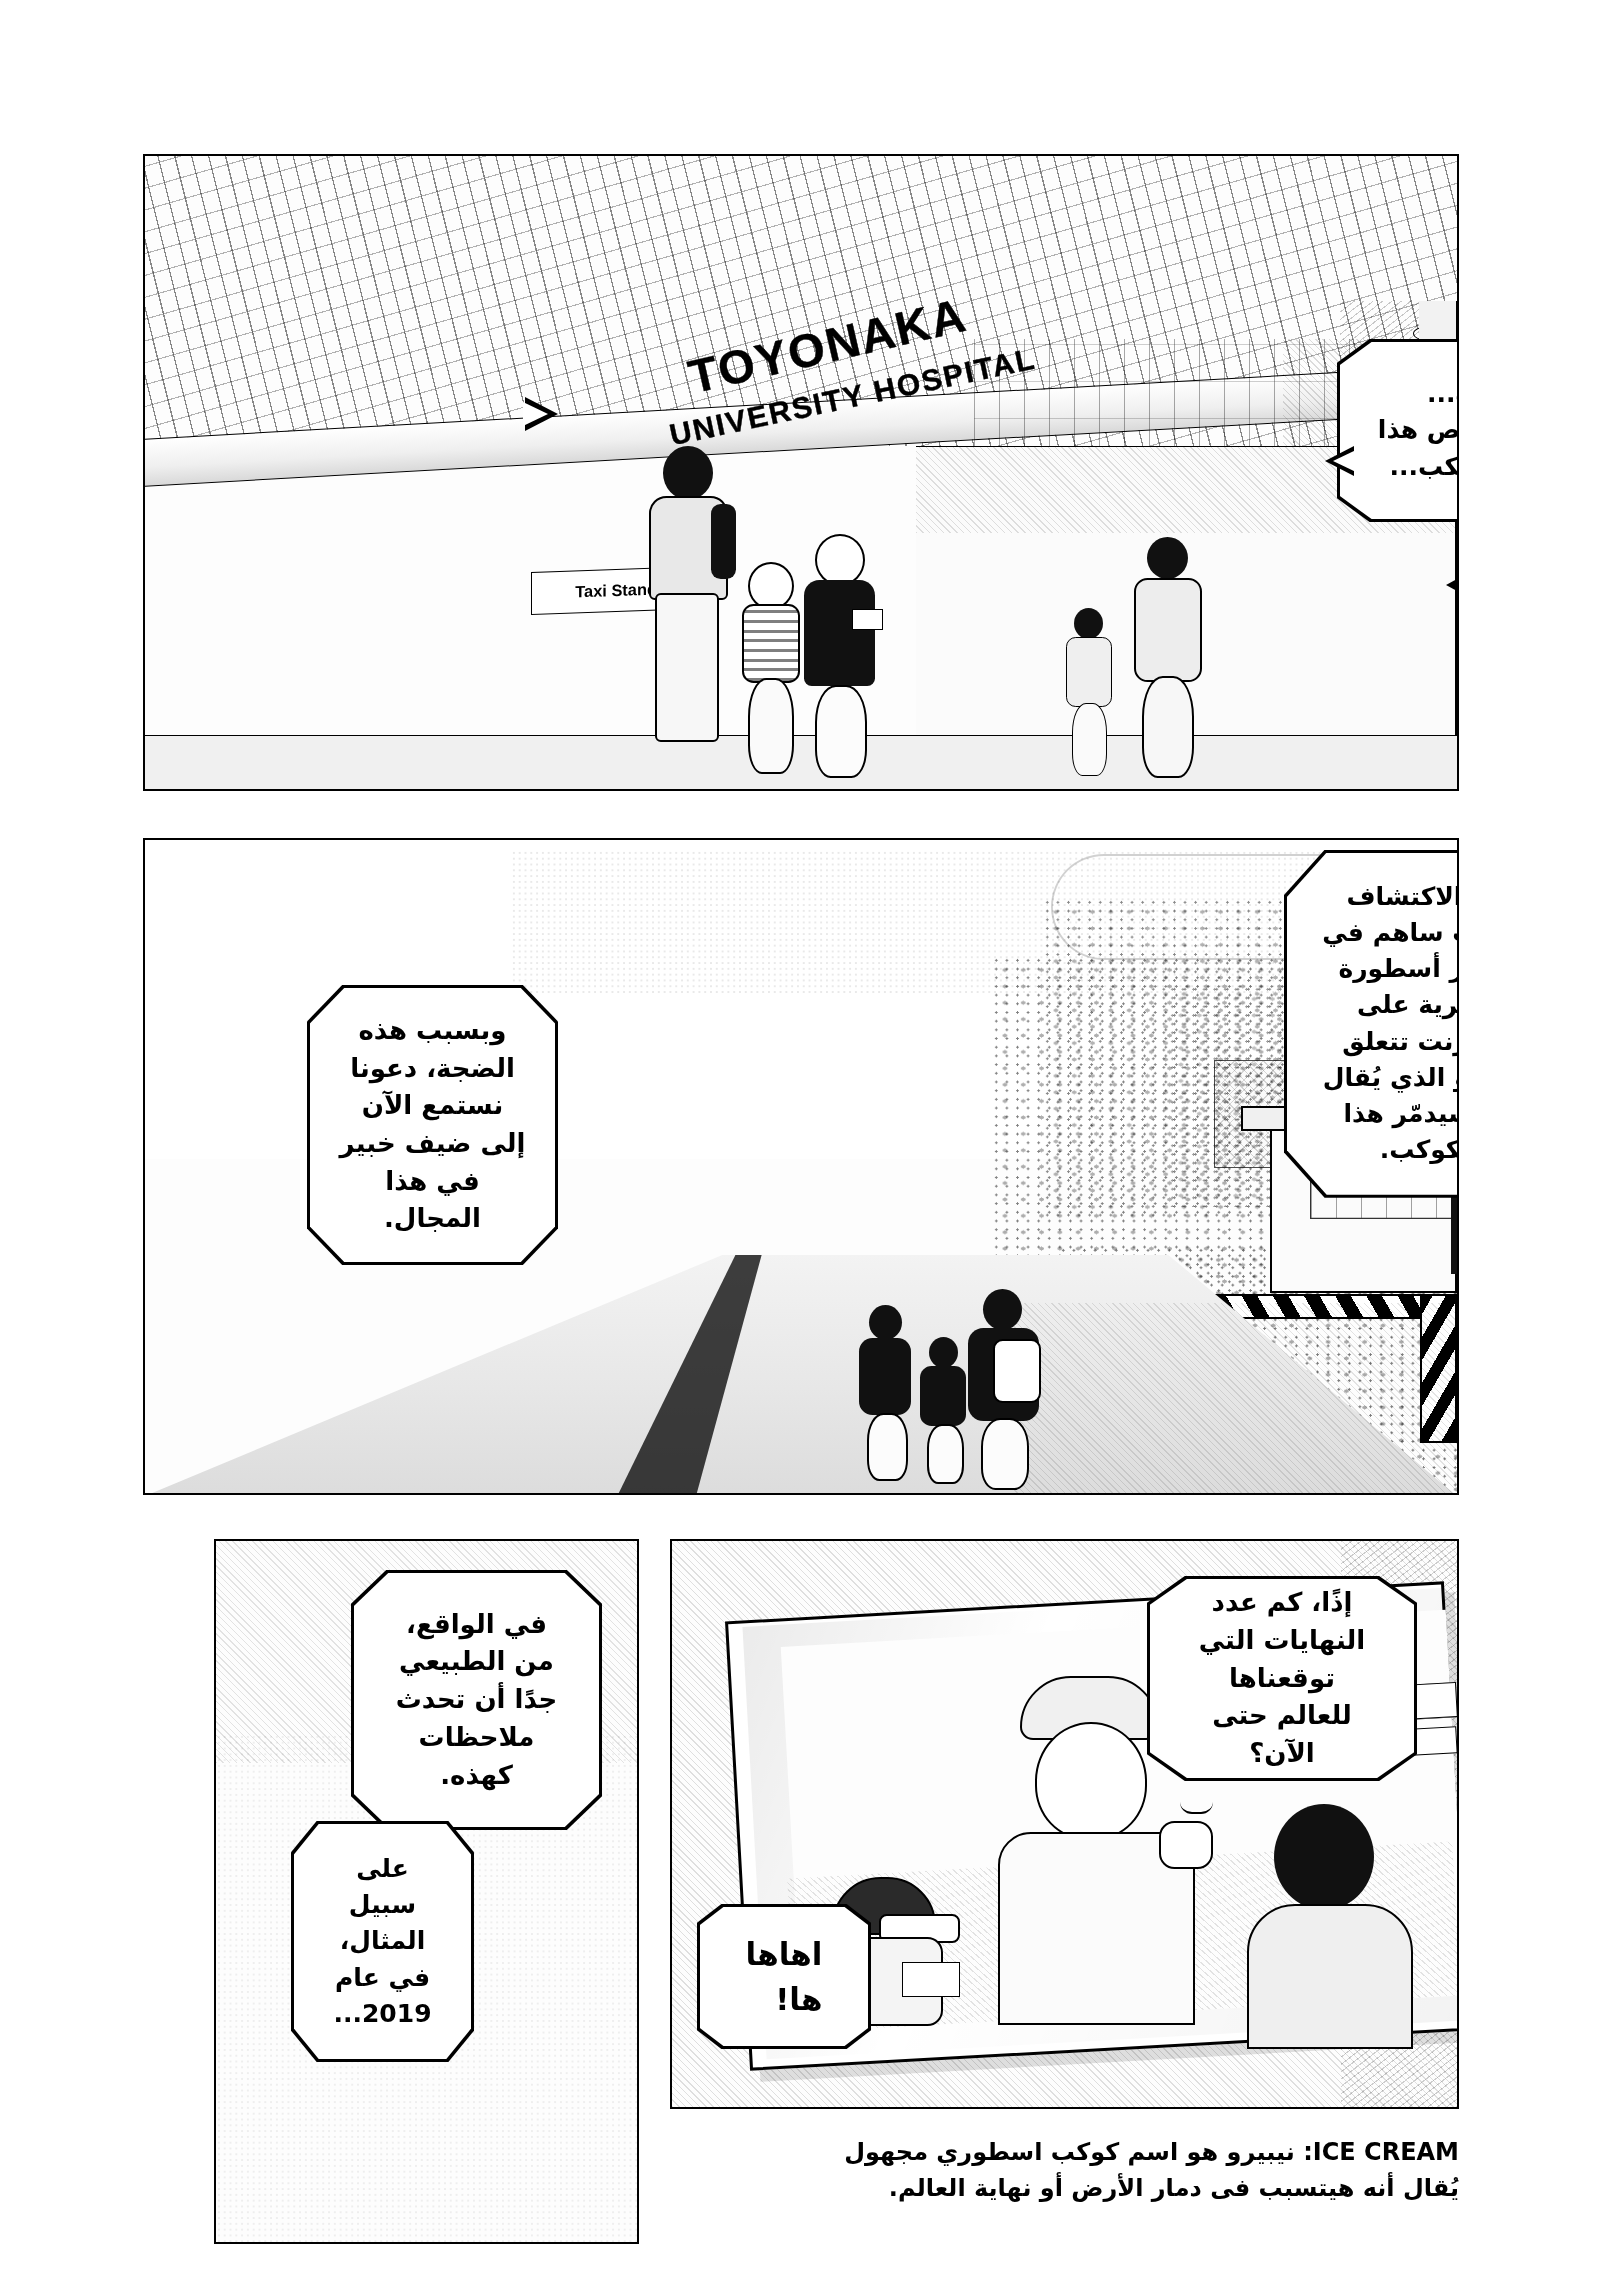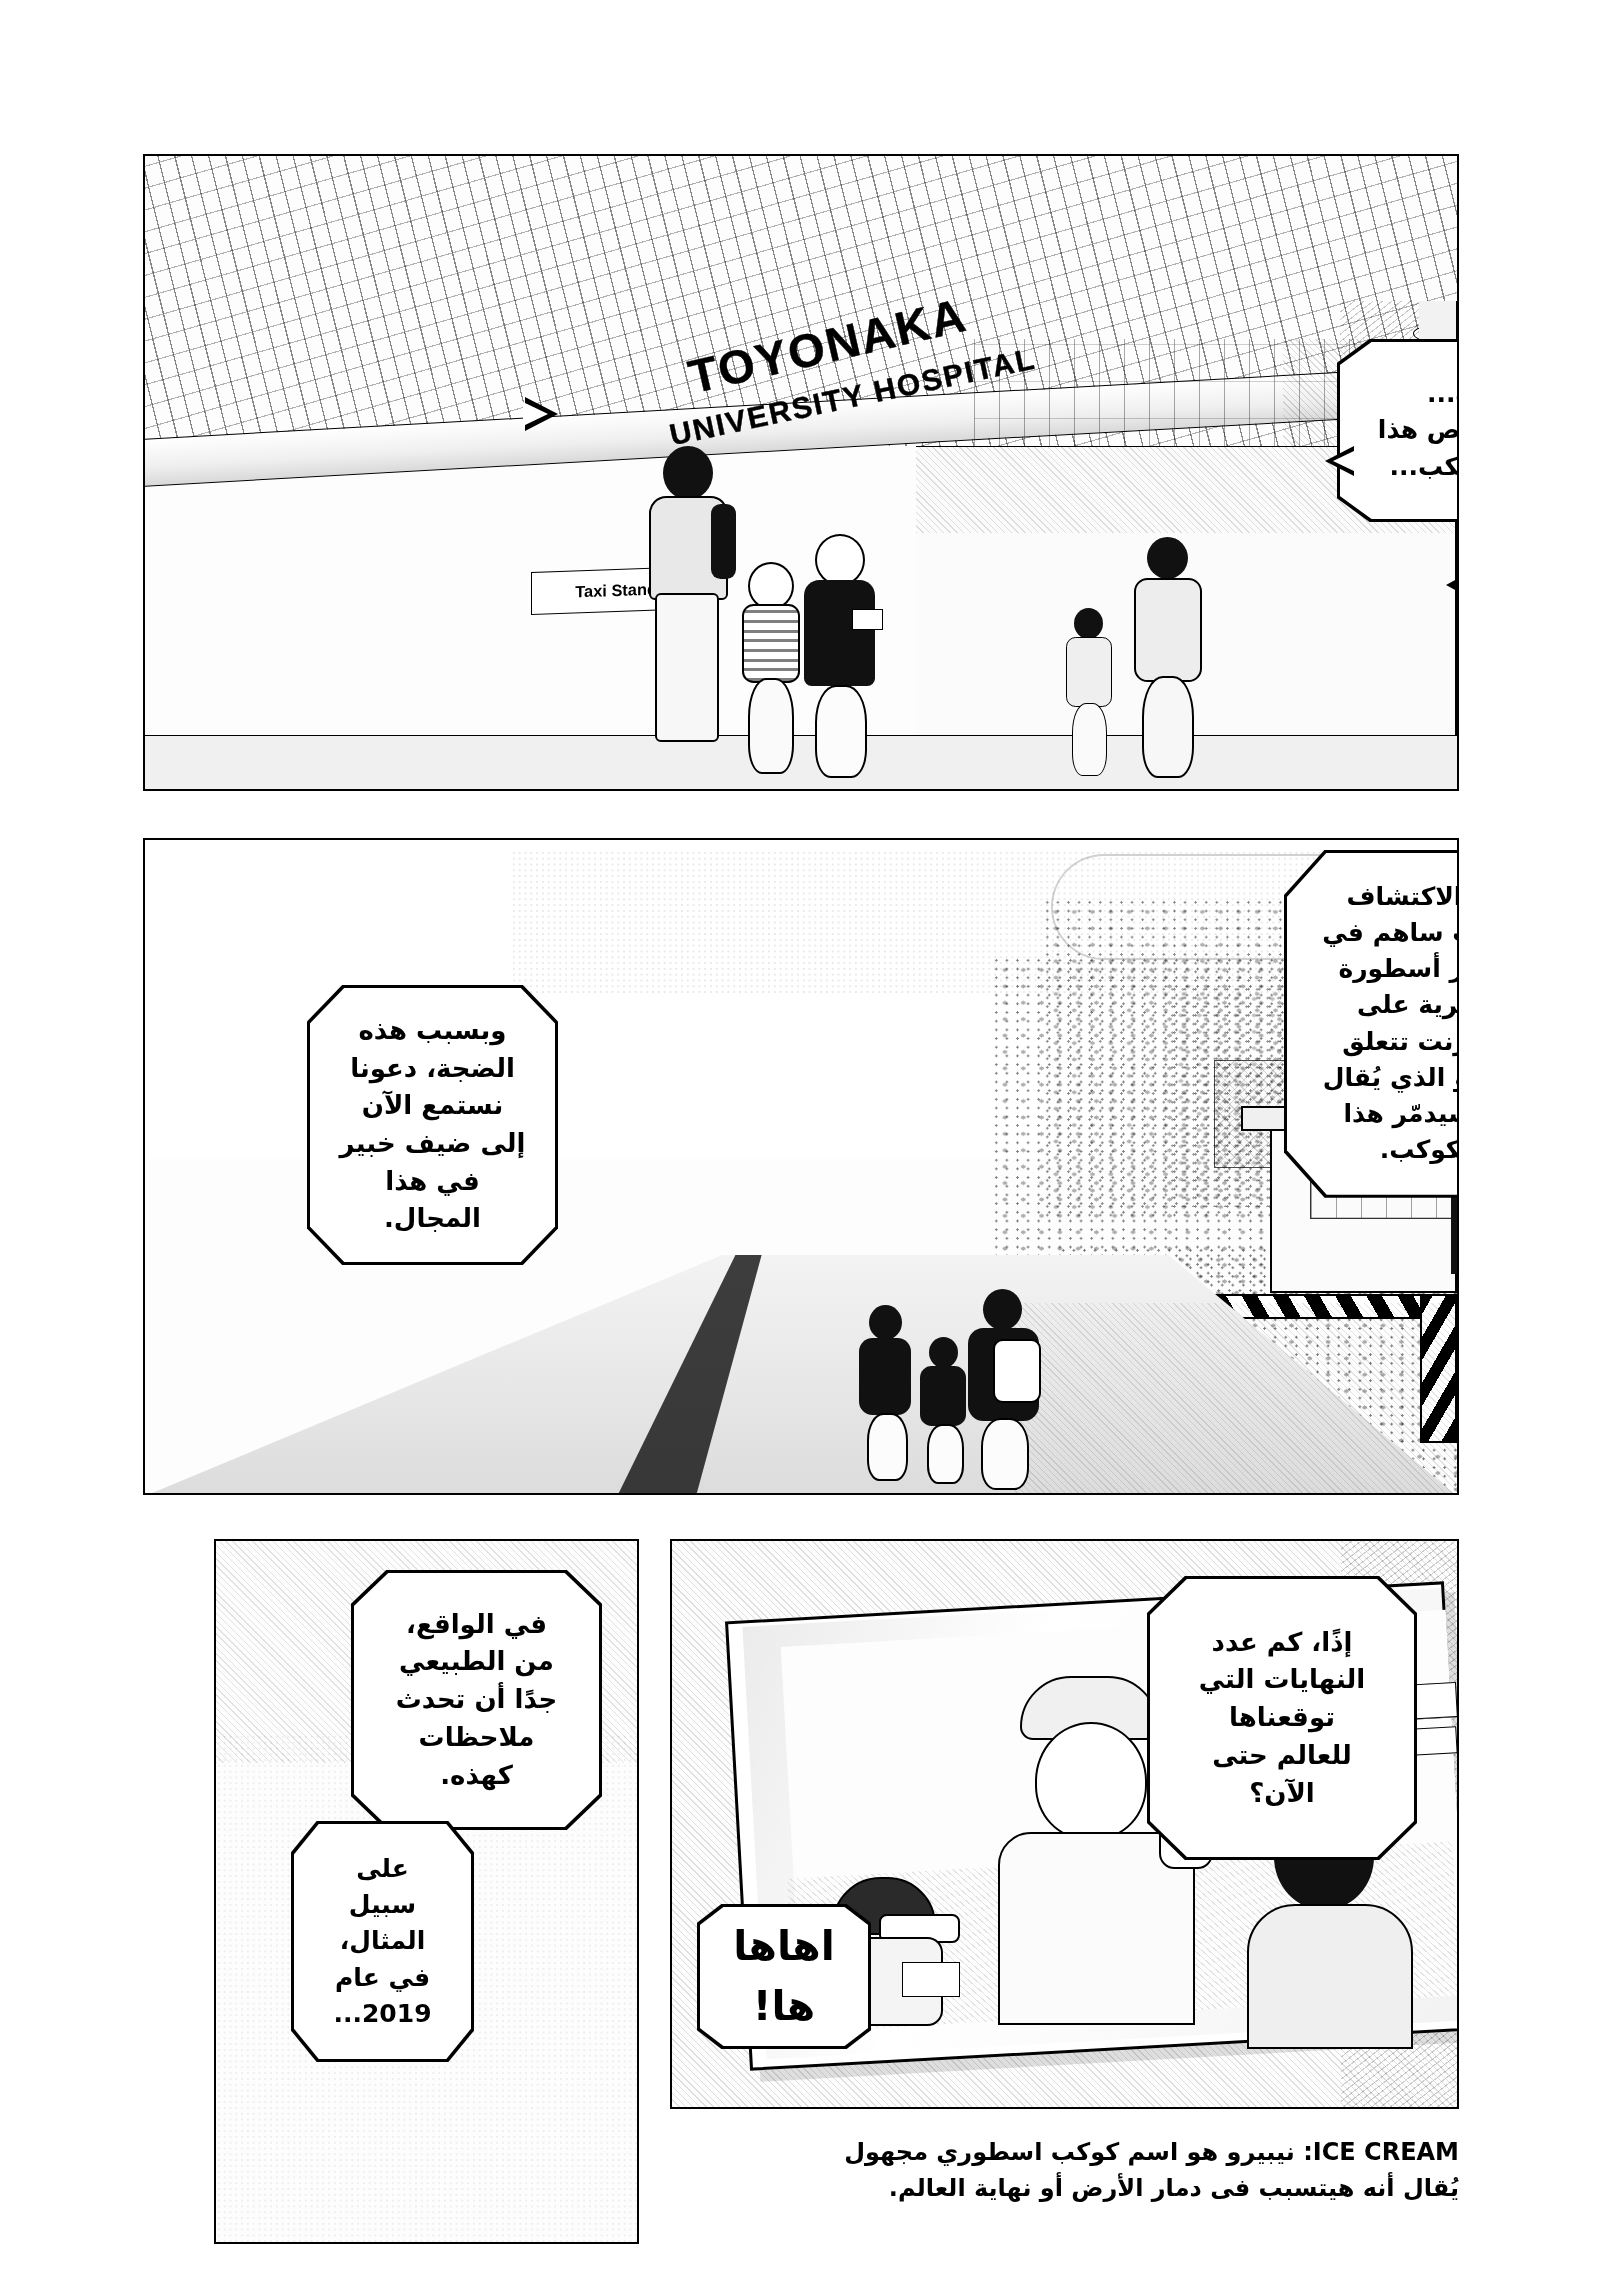--- a/index.html
+++ b/index.html
@@ -356,30 +356,30 @@
       <div class="art" style="position:absolute; left:29px; top:37px; width:77px; height:25px; background:#fff; border:2.9px solid #000; border-radius:7.7px;"></div>
       <div class="figbody" style="left:11.6px; top:60px; width:112px; height:85px; background:#f4f4f4; border:2.9px solid #000; border-radius:15.4px;"></div>
       <div class="art" style="position:absolute; left:39px; top:85px; width:56px; height:33px; border:1.9px solid #000; background:#fff;"></div>
     </div>
 
     <div class="person" style="left:575px; top:263px; width:164px; height:241px;">
       <div class="fighead blk" style="left:27px; top:0; width:100px; height:106px; border-radius:50%;"></div>
       <div class="figbody" style="left:0; top:100px; width:162px; height:141px; background:#efefef; border:2.9px solid #000; border-radius:48px 48px 0 0;"></div>
     </div>
 
-    <div class="balloon-oct-frame" style="left:475px; top:35px; width:270px; height:284px;">
+    <div class="balloon-oct-frame" style="left:475px; top:35px; width:270px; height:205px;">
       <div class="balloon-oct-fill" style="font-size:26px; white-space:pre-line;">إذًا، كم عدد
 النهايات التي
 توقعناها
 للعالم حتى
 الآن؟</div>
     </div>
 
     <div class="balloon-oct-frame" style="left:25px; top:363px; width:174px; height:145px;">
-      <div class="balloon-oct-fill" style="font-size:41px; white-space:pre-line;">اهاها
+      <div class="balloon-oct-fill" style="font-size:31px; white-space:pre-line;text-align:right;">اهاها
 ها!</div>
     </div>
   </div>
 
   <div class="caption" style="left:670px; top:2170px; width:789px; font-size:24px;">يُقال أنه هيتسبب فى دمار الأرض أو نهاية العالم.</div>
   <div class="caption" style="left:670px; top:2134px; width:789px; font-size:24px;">ICE CREAM: نيبيرو هو اسم كوكب اسطوري مجهول</div>
 
 </div>
 
 

